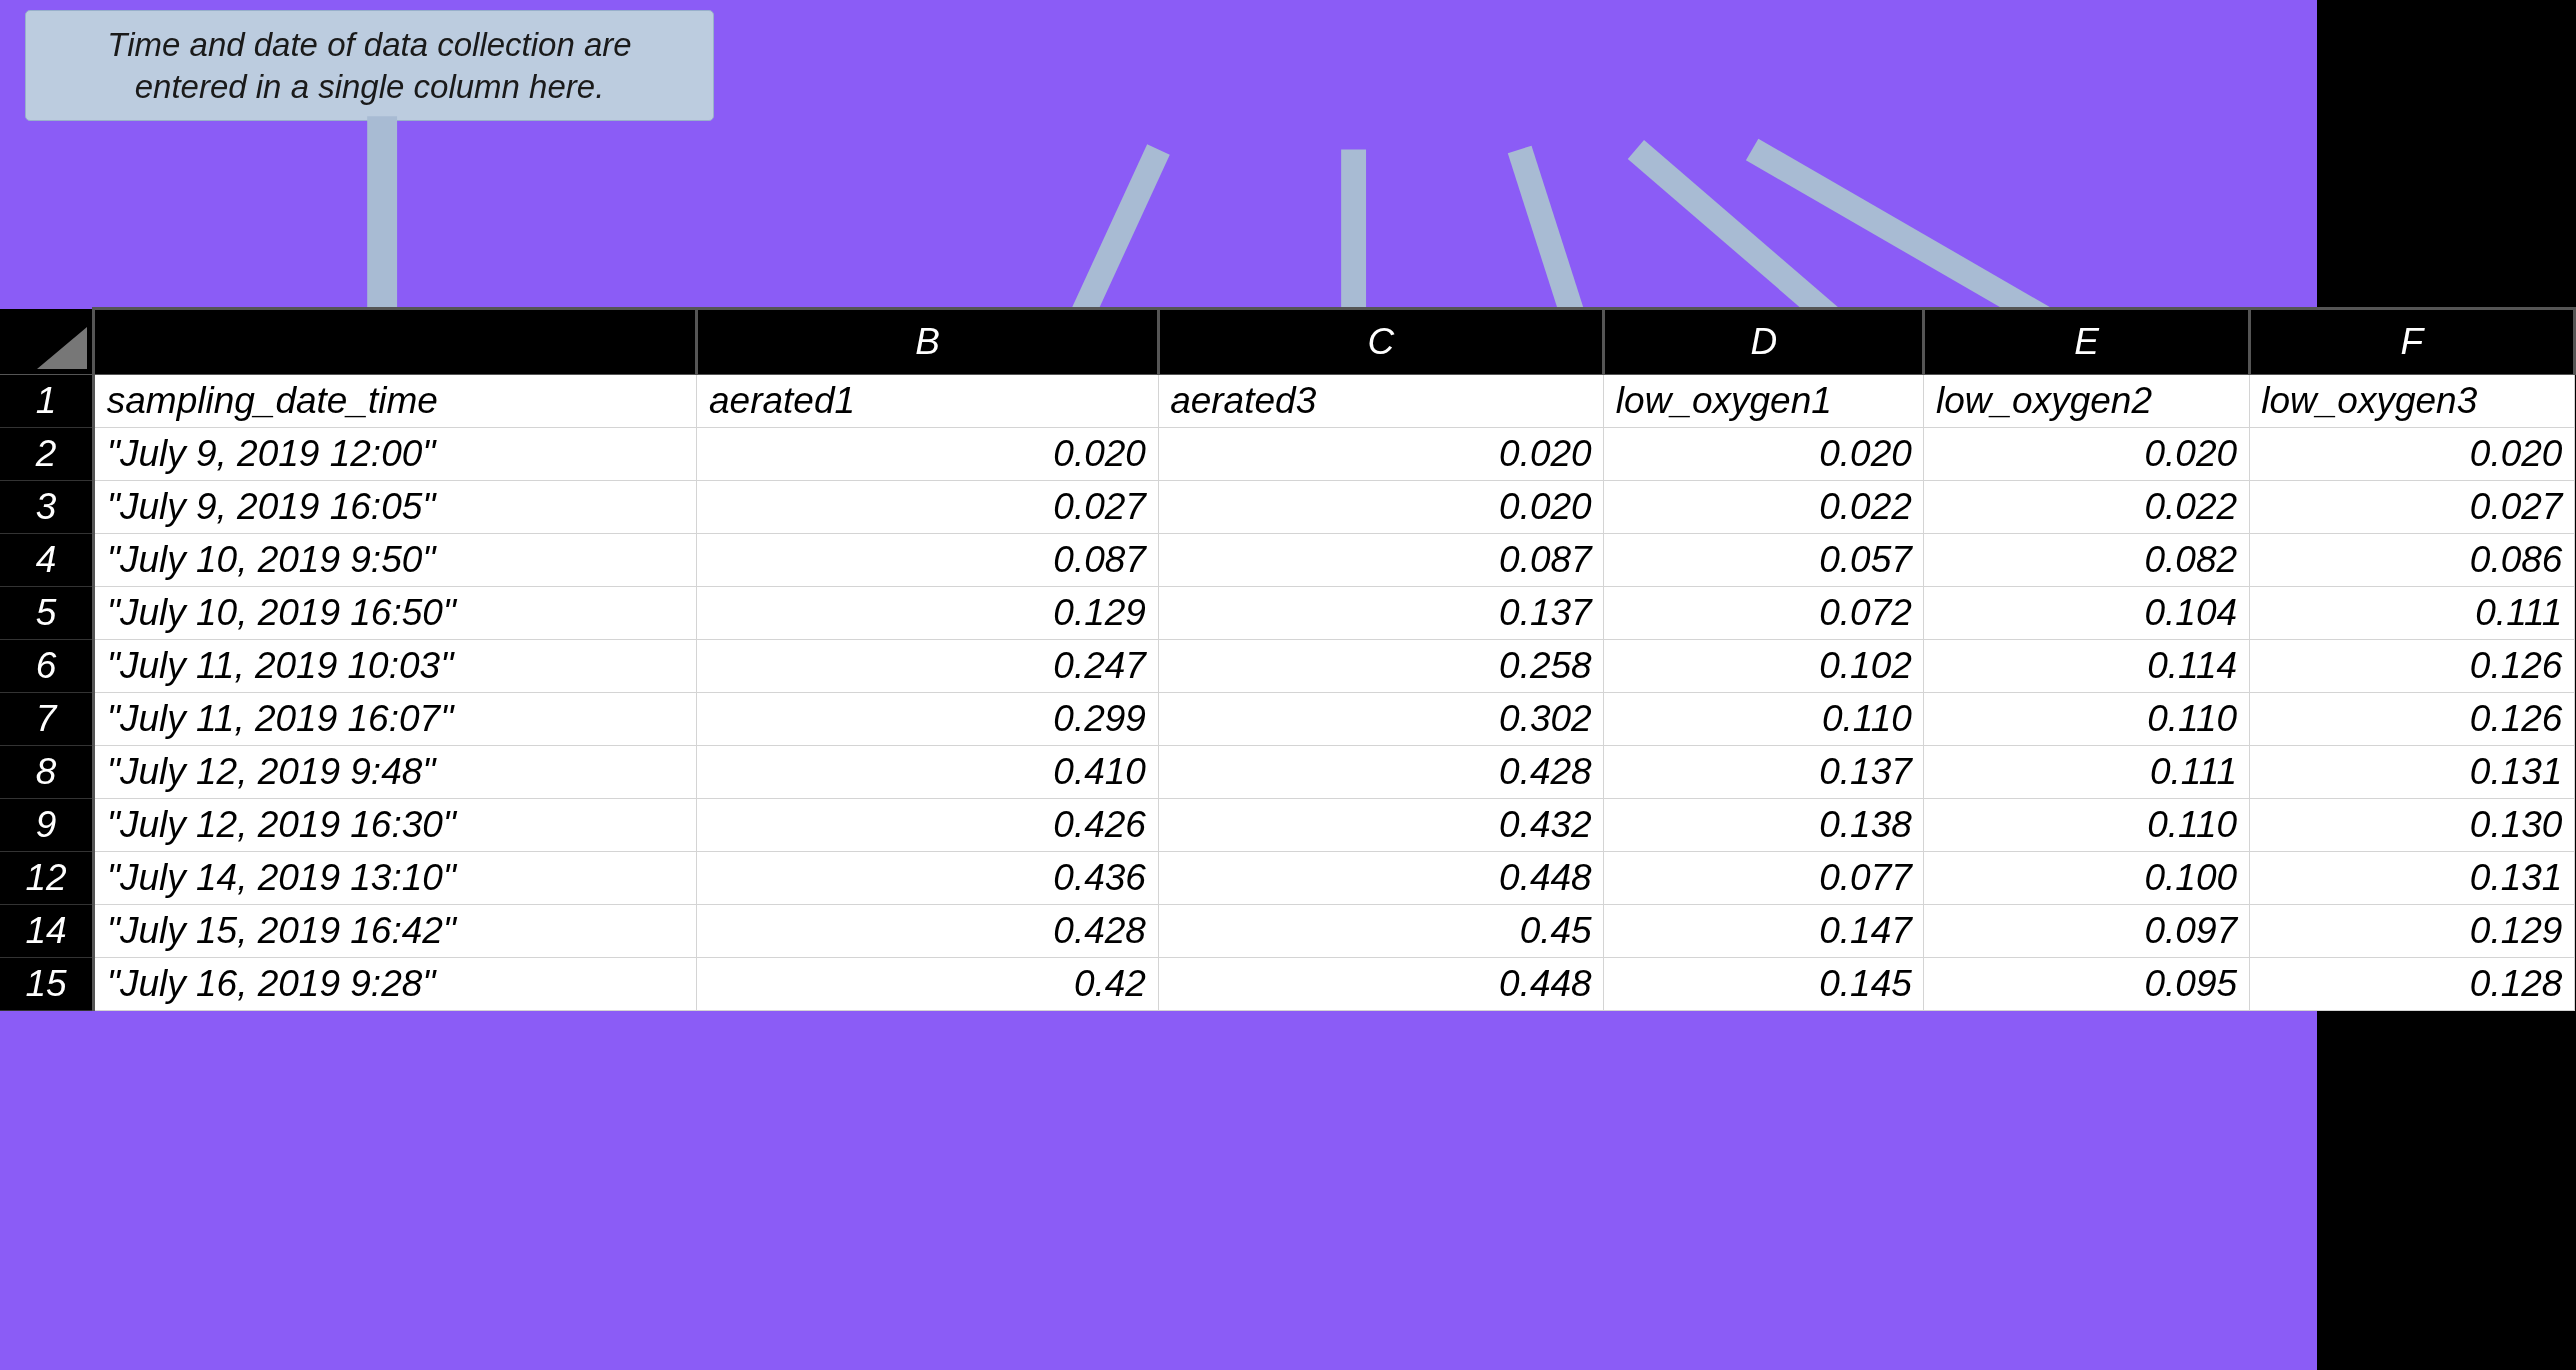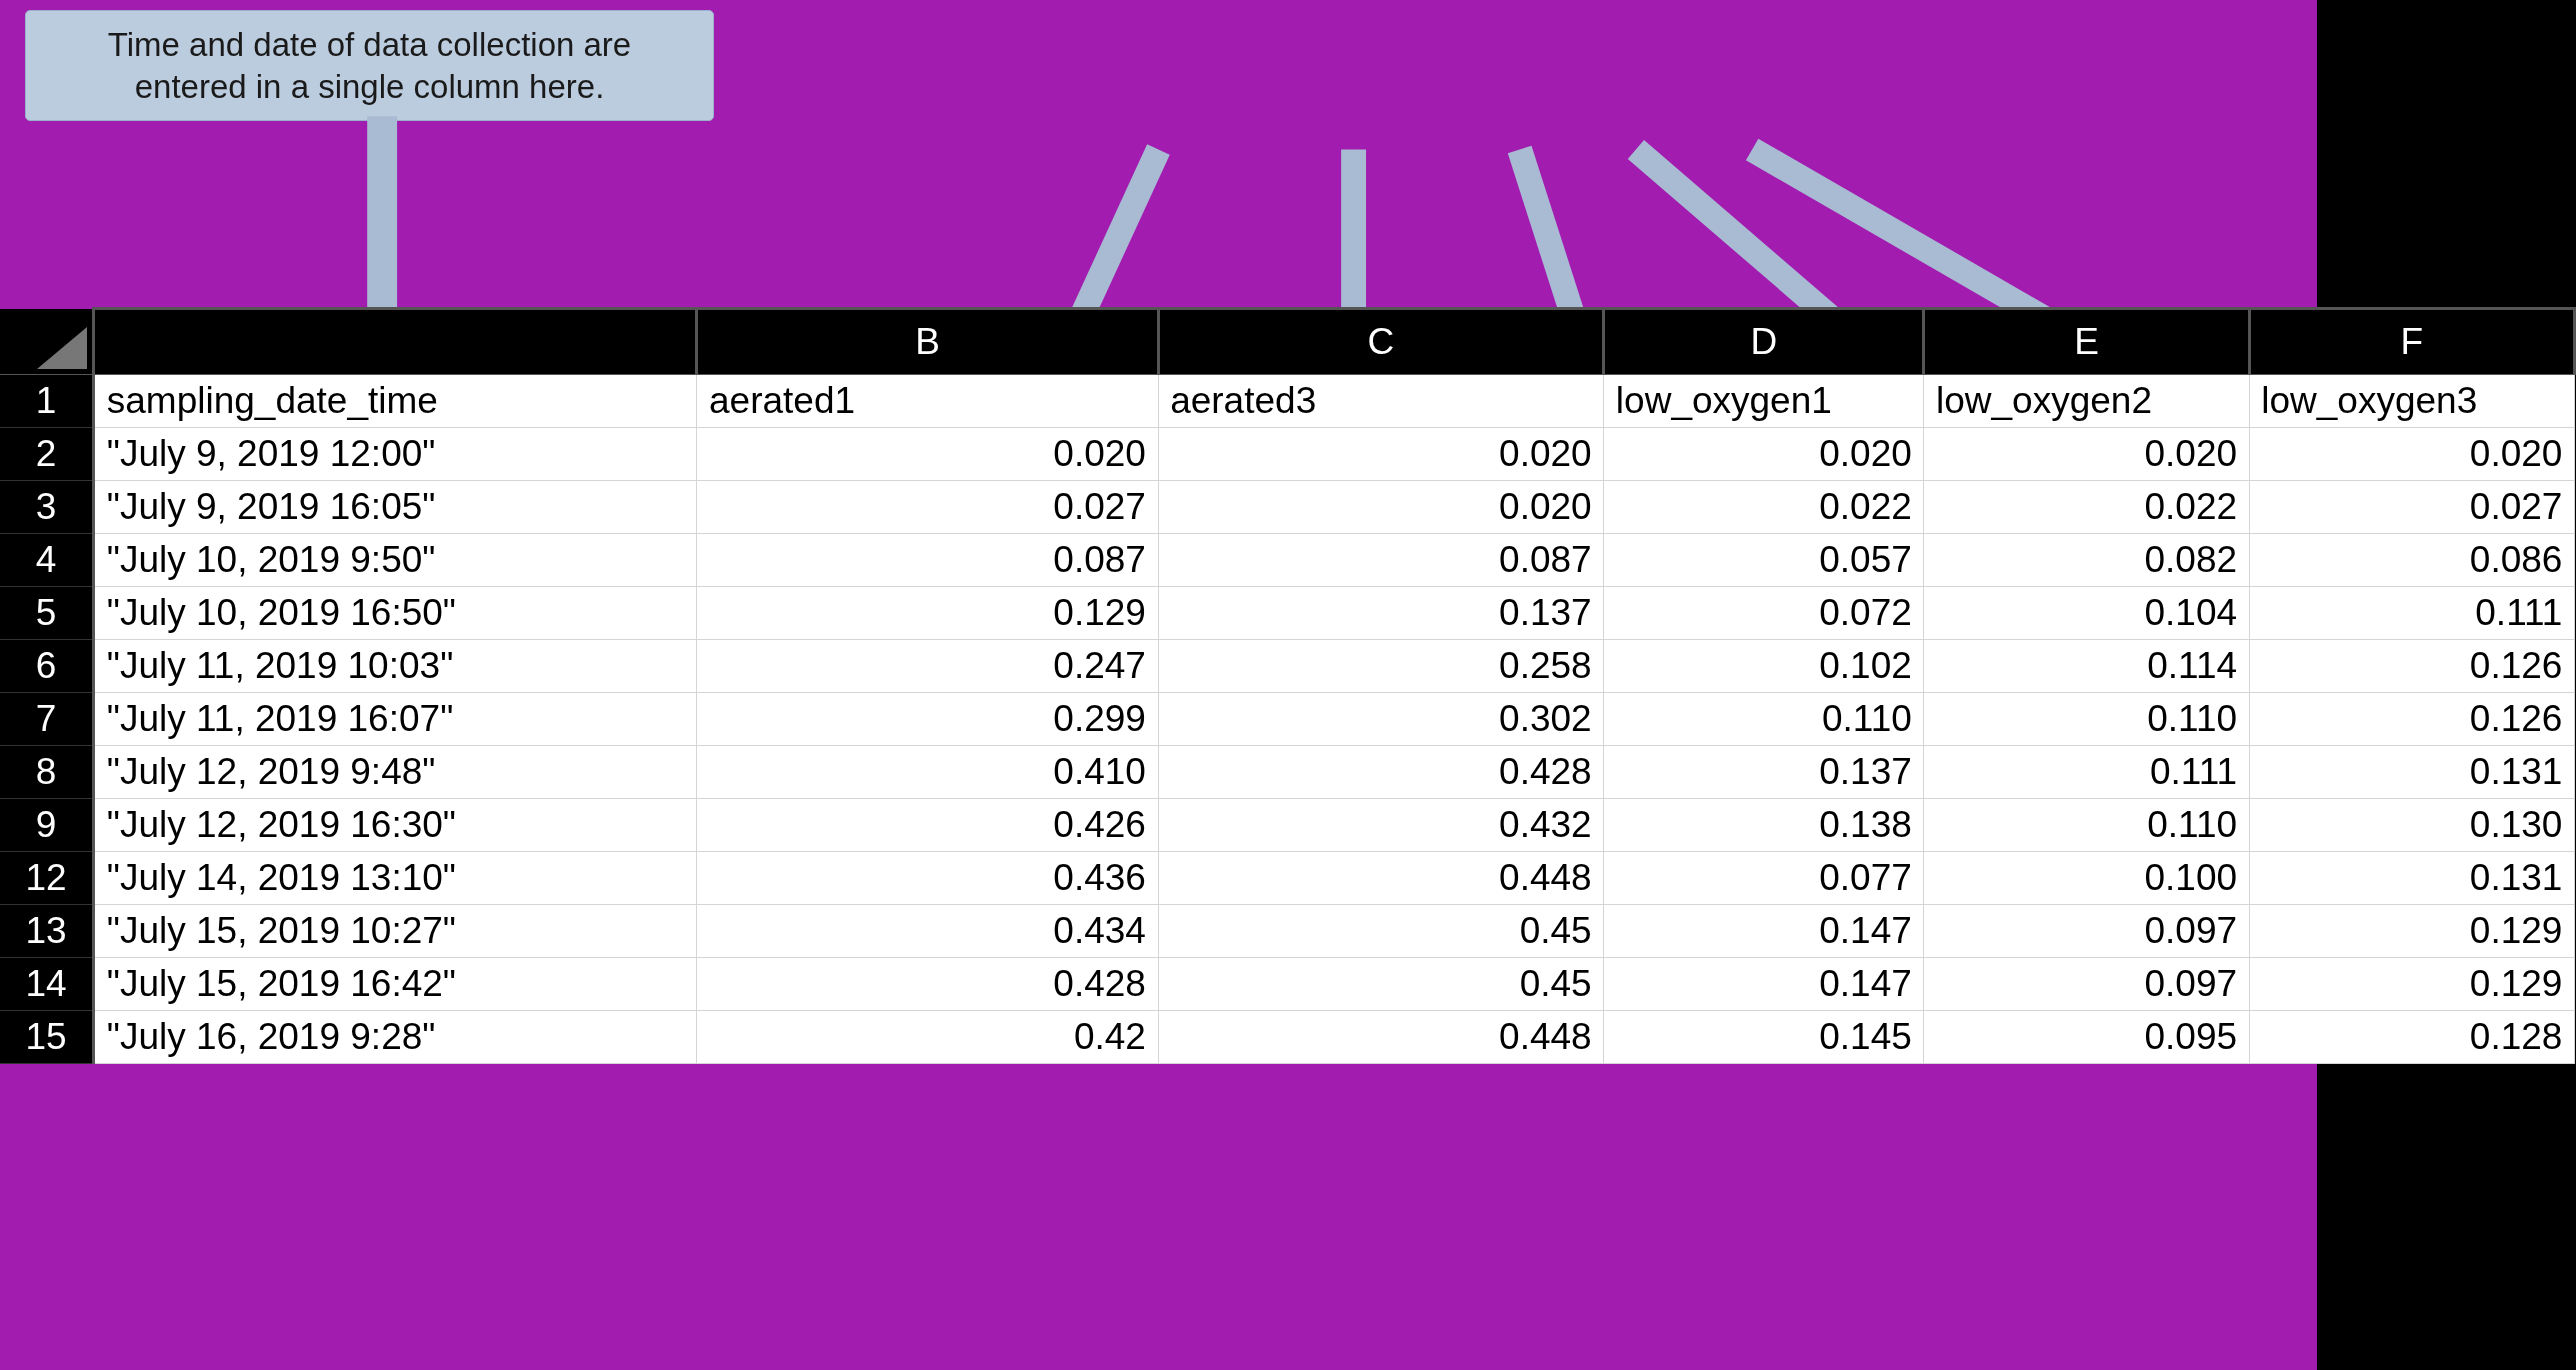--- a/index.html
+++ b/index.html
@@ -6,21 +6,22 @@
     margin: 0;
     padding: 0;
     background: #000;
     font-family: Arial, Helvetica, sans-serif;
     overflow: hidden;
   }
   .stage {
     position: relative;
     width: 2317px;
     height: 1370px;
-    background: #a21caf;
+    background: #8b5cf6;
+    font-style: italic;
   }
   .callout {
     position: absolute;
     background: #bcccdf;
     border: 1.7px solid #98b0cb;
     border-radius: 5px;
     padding: 13.3px 23px;
     font-size: 33px;
     line-height: 1.25;
     text-align: center;
@@ -249,29 +250,20 @@
         <tr>
           <th class="rownum">12</th>
           <td class="cell left">"July 14, 2019 13:10"</td>
           <td class="cell">0.436</td>
           <td class="cell">0.448</td>
           <td class="cell">0.077</td>
           <td class="cell">0.100</td>
           <td class="cell">0.131</td>
         </tr>
         <tr>
-          <th class="rownum">13</th>
-          <td class="cell left">"July 15, 2019 10:27"</td>
-          <td class="cell">0.434</td>
-          <td class="cell">0.45</td>
-          <td class="cell">0.147</td>
-          <td class="cell">0.097</td>
-          <td class="cell">0.129</td>
-        </tr>
-        <tr>
           <th class="rownum">14</th>
           <td class="cell left">"July 15, 2019 16:42"</td>
           <td class="cell">0.428</td>
           <td class="cell">0.45</td>
           <td class="cell">0.147</td>
           <td class="cell">0.097</td>
           <td class="cell">0.129</td>
         </tr>
         <tr>
           <th class="rownum">15</th>

